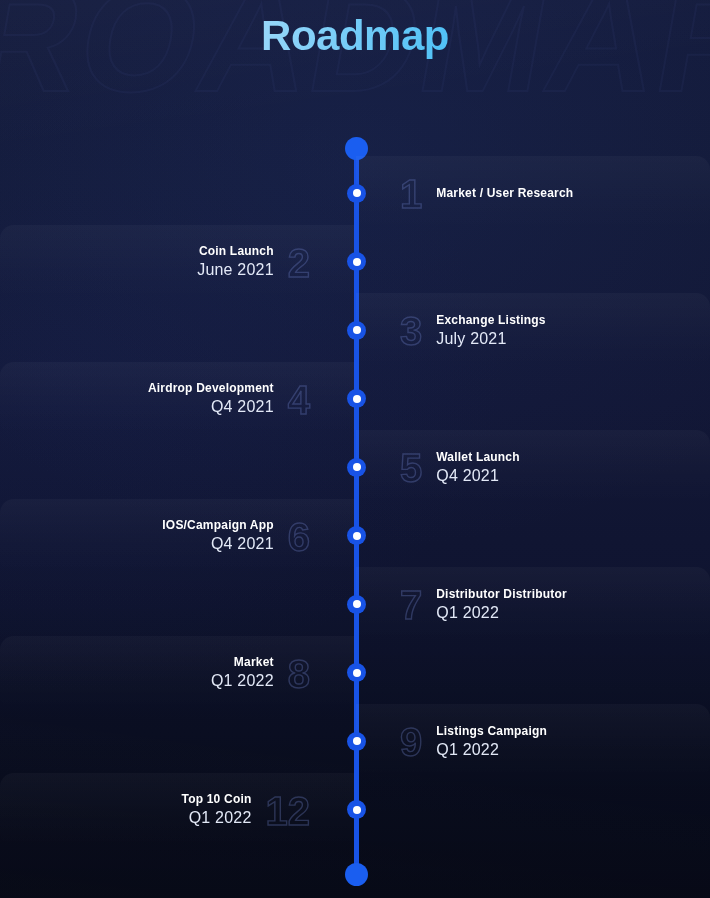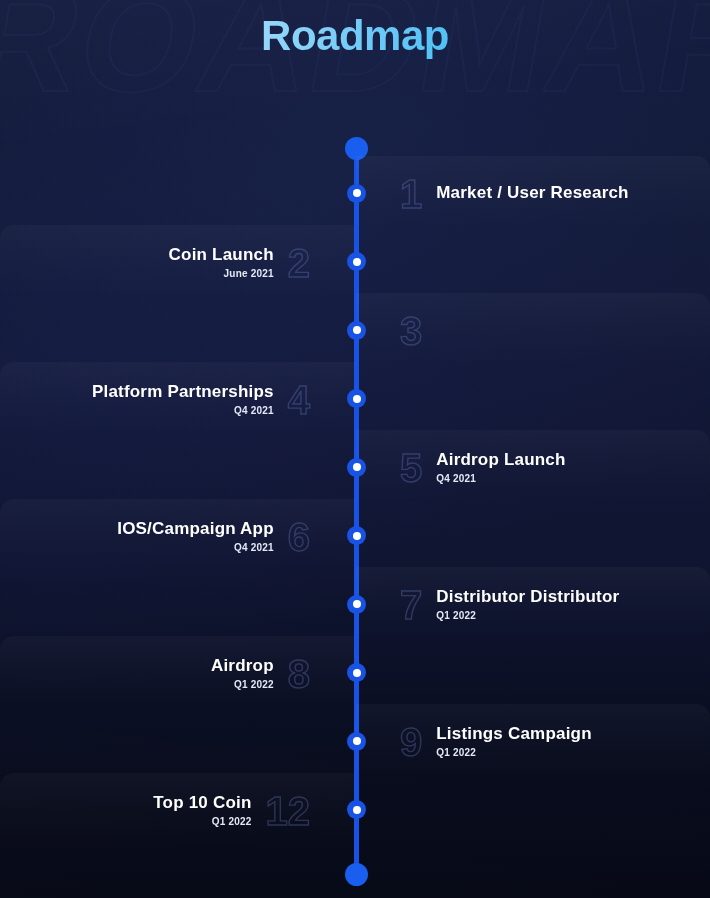--- a/index.html
+++ b/index.html
@@ -151,29 +151,29 @@
     -webkit-text-stroke:1.4px rgba(120,140,215,0.30);
     font-family:"Liberation Sans", sans-serif;
     flex:none;
     padding-top:2px;
   }
   .texts { display:flex; flex-direction:column; gap:3px; }
   .row.right .texts { align-items:flex-start; text-align:left; }
   .row.left  .texts { align-items:flex-end;  text-align:right; }
 
   .ttl {
-    font-size:17px;
+    font-size:12px;
     font-weight:700;
     color:#ffffff;
     letter-spacing:0.2px;
     white-space:nowrap;
   }
   .date {
-    font-size:10px;
-    font-weight:700;
+    font-size:16px;
+    font-weight:400;
     color:#e3e9f7;
     letter-spacing:0.2px;
     white-space:nowrap;
   }
   .date:empty { display:none; }
 </style>
 </head>
 <body>
 
 <div id="bg-base"></div>
@@ -204,38 +204,42 @@
           <div class="texts">
             <div class="ttl">Coin Launch</div>
             <div class="date">June 2021</div>
           </div>
         </div>
       </div>
       <div class="row right" style="top: 153px;">
         <div class="panel"></div>
         <div class="content">
           <div class="ghost-num">3</div>
+          <div class="texts">
+            <div class="ttl">Exchange Listings</div>
+            <div class="date">July 2021</div>
+          </div>
         </div>
       </div>
       <div class="row left" style="top: 221.5px;">
         <div class="panel"></div>
         <div class="content">
           <div class="ghost-num">4</div>
           <div class="texts">
-            <div class="ttl">Platform Partnerships</div>
+            <div class="ttl">Airdrop Development</div>
             <div class="date">Q4 2021</div>
           </div>
         </div>
       </div>
       <div class="row right" style="top: 290px;">
         <div class="panel"></div>
         <div class="content">
           <div class="ghost-num">5</div>
           <div class="texts">
-            <div class="ttl">Airdrop Launch</div>
+            <div class="ttl">Wallet Launch</div>
             <div class="date">Q4 2021</div>
           </div>
         </div>
       </div>
       <div class="row left" style="top: 358.5px;">
         <div class="panel"></div>
         <div class="content">
           <div class="ghost-num">6</div>
           <div class="texts">
             <div class="ttl">IOS/Campaign App</div>
@@ -251,21 +255,21 @@
             <div class="ttl">Distributor Distributor</div>
             <div class="date">Q1 2022</div>
           </div>
         </div>
       </div>
       <div class="row left" style="top: 495.5px;">
         <div class="panel"></div>
         <div class="content">
           <div class="ghost-num">8</div>
           <div class="texts">
-            <div class="ttl">Airdrop</div>
+            <div class="ttl">Market</div>
             <div class="date">Q1 2022</div>
           </div>
         </div>
       </div>
       <div class="row right" style="top: 564px;">
         <div class="panel"></div>
         <div class="content">
           <div class="ghost-num">9</div>
           <div class="texts">
             <div class="ttl">Listings Campaign</div>

